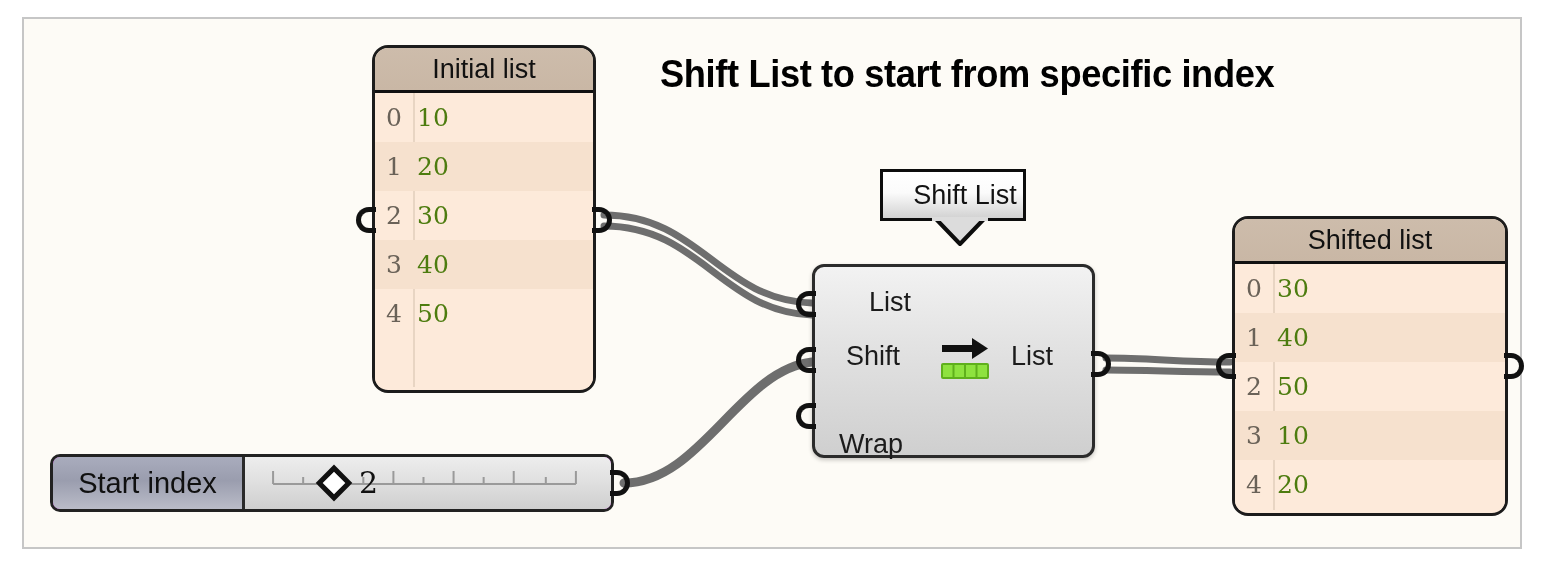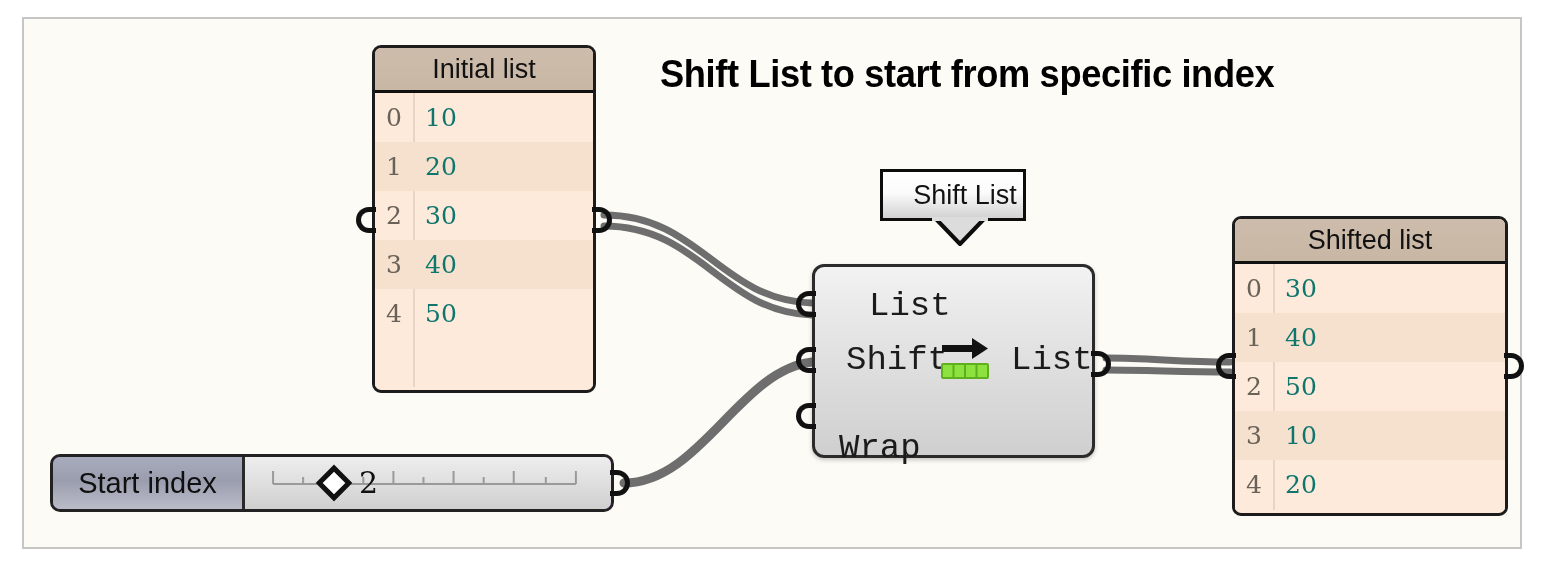--- a/index.html
+++ b/index.html
@@ -56,21 +56,21 @@
     color: #000000;
     transform: scaleX(0.93);
     transform-origin: left center;
     white-space: nowrap;
   }
 
   
   .watch {
     position: absolute;
     border: 3px solid #1c1c1c;
-    border-radius: 9px;
+    border-radius: 16px;
     background: #fdeada;
     box-sizing: border-box;
     overflow: hidden;
   }
   .watch-header {
     height: 45px;
     background: linear-gradient(to bottom, #cdbcab 0%, #c9b7a5 100%);
     border-bottom: 3px solid #111111;
     display: flex;
     align-items: center;
@@ -102,22 +102,22 @@
     position: relative;
     z-index: 1;
   }
   .watch-row.alt { background: #f6e1ce; }
   .watch-row .idx {
     width: 38px;
     text-align: center;
     color: #6a6258;
   }
   .watch-row .val {
-    padding-left: 12px;
-    color: #0f766e;
+    padding-left: 4px;
+    color: #4d7c0f;
   }
 
   
   .port {
     position: absolute;
     width: 20px;
     height: 26px;
     z-index: 6;
   }
   .port::before {
@@ -142,22 +142,22 @@
   .node {
     position: absolute;
     border: 3px solid #2b2b2b;
     border-radius: 12px;
     background: linear-gradient(to bottom, #f2f2f2 0%, #e3e3e3 40%, #cfcfcf 100%);
     box-sizing: border-box;
     box-shadow: 0 2px 4px rgba(0,0,0,0.22);
   }
   .node-port-label {
     position: absolute;
-    font-family: Liberation Mono, monospace;
-    font-size: 34px;
+    font-family: Liberation Sans, sans-serif;
+    font-size: 27px;
     color: #1b1b1b;
     white-space: nowrap;
   }
   .node-icon {
     position: absolute;
     width: 58px;
     height: 50px;
   }
 
   

